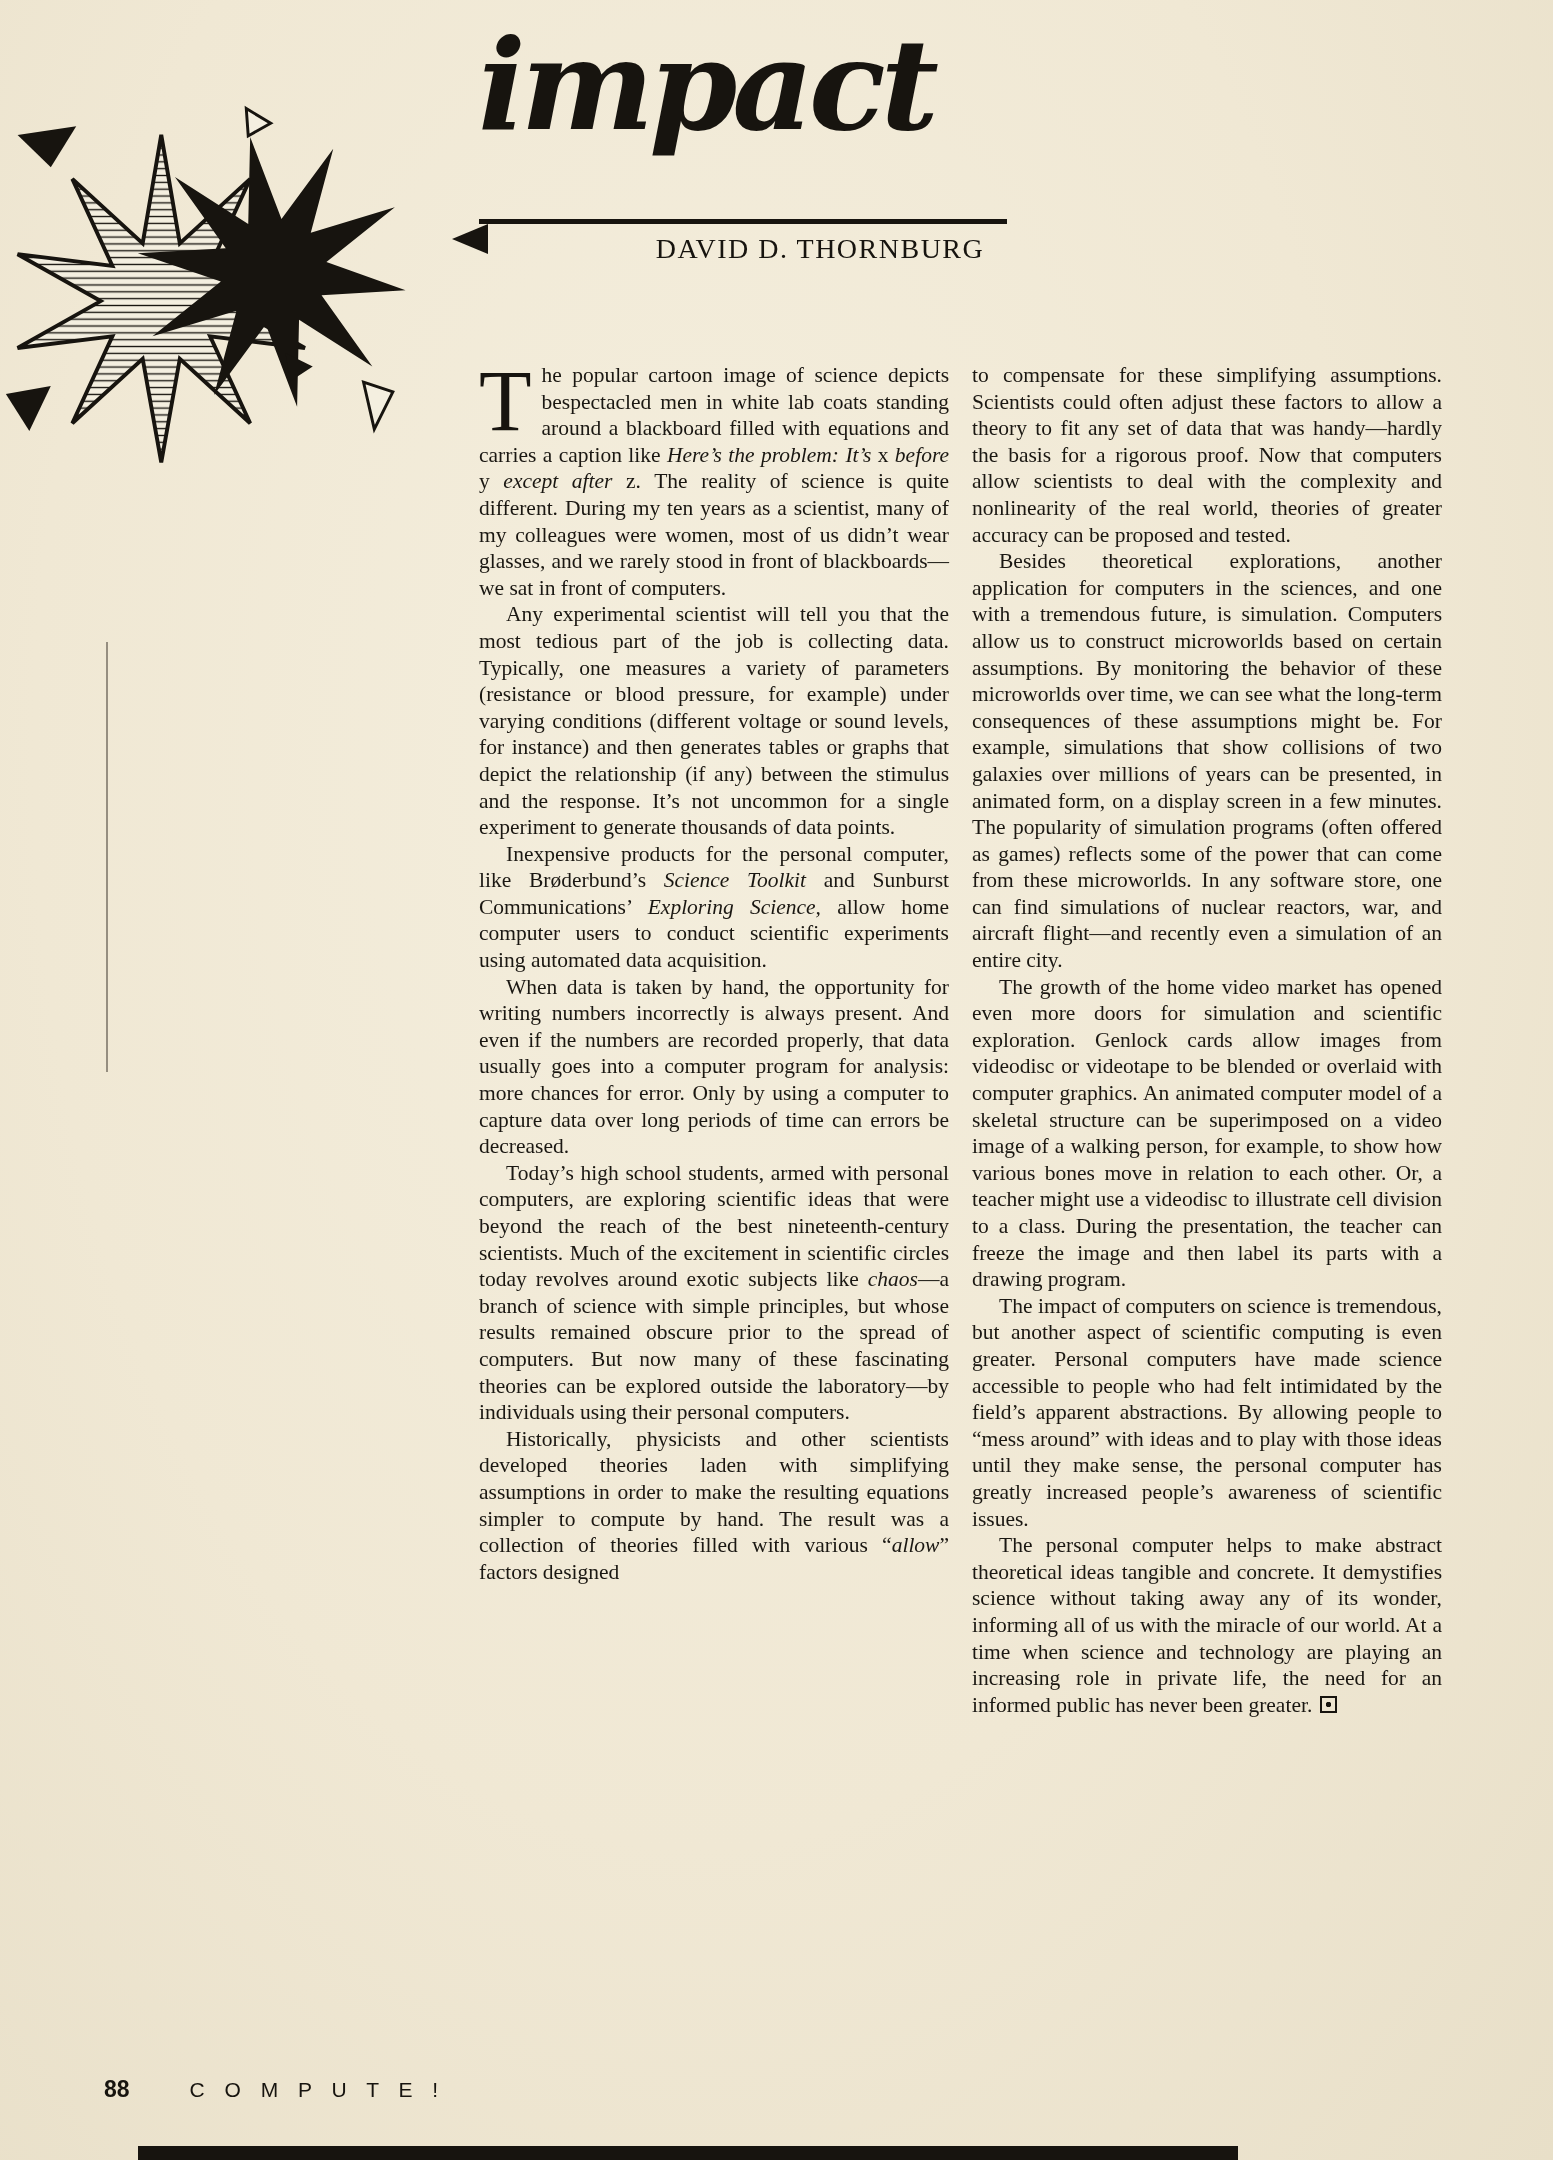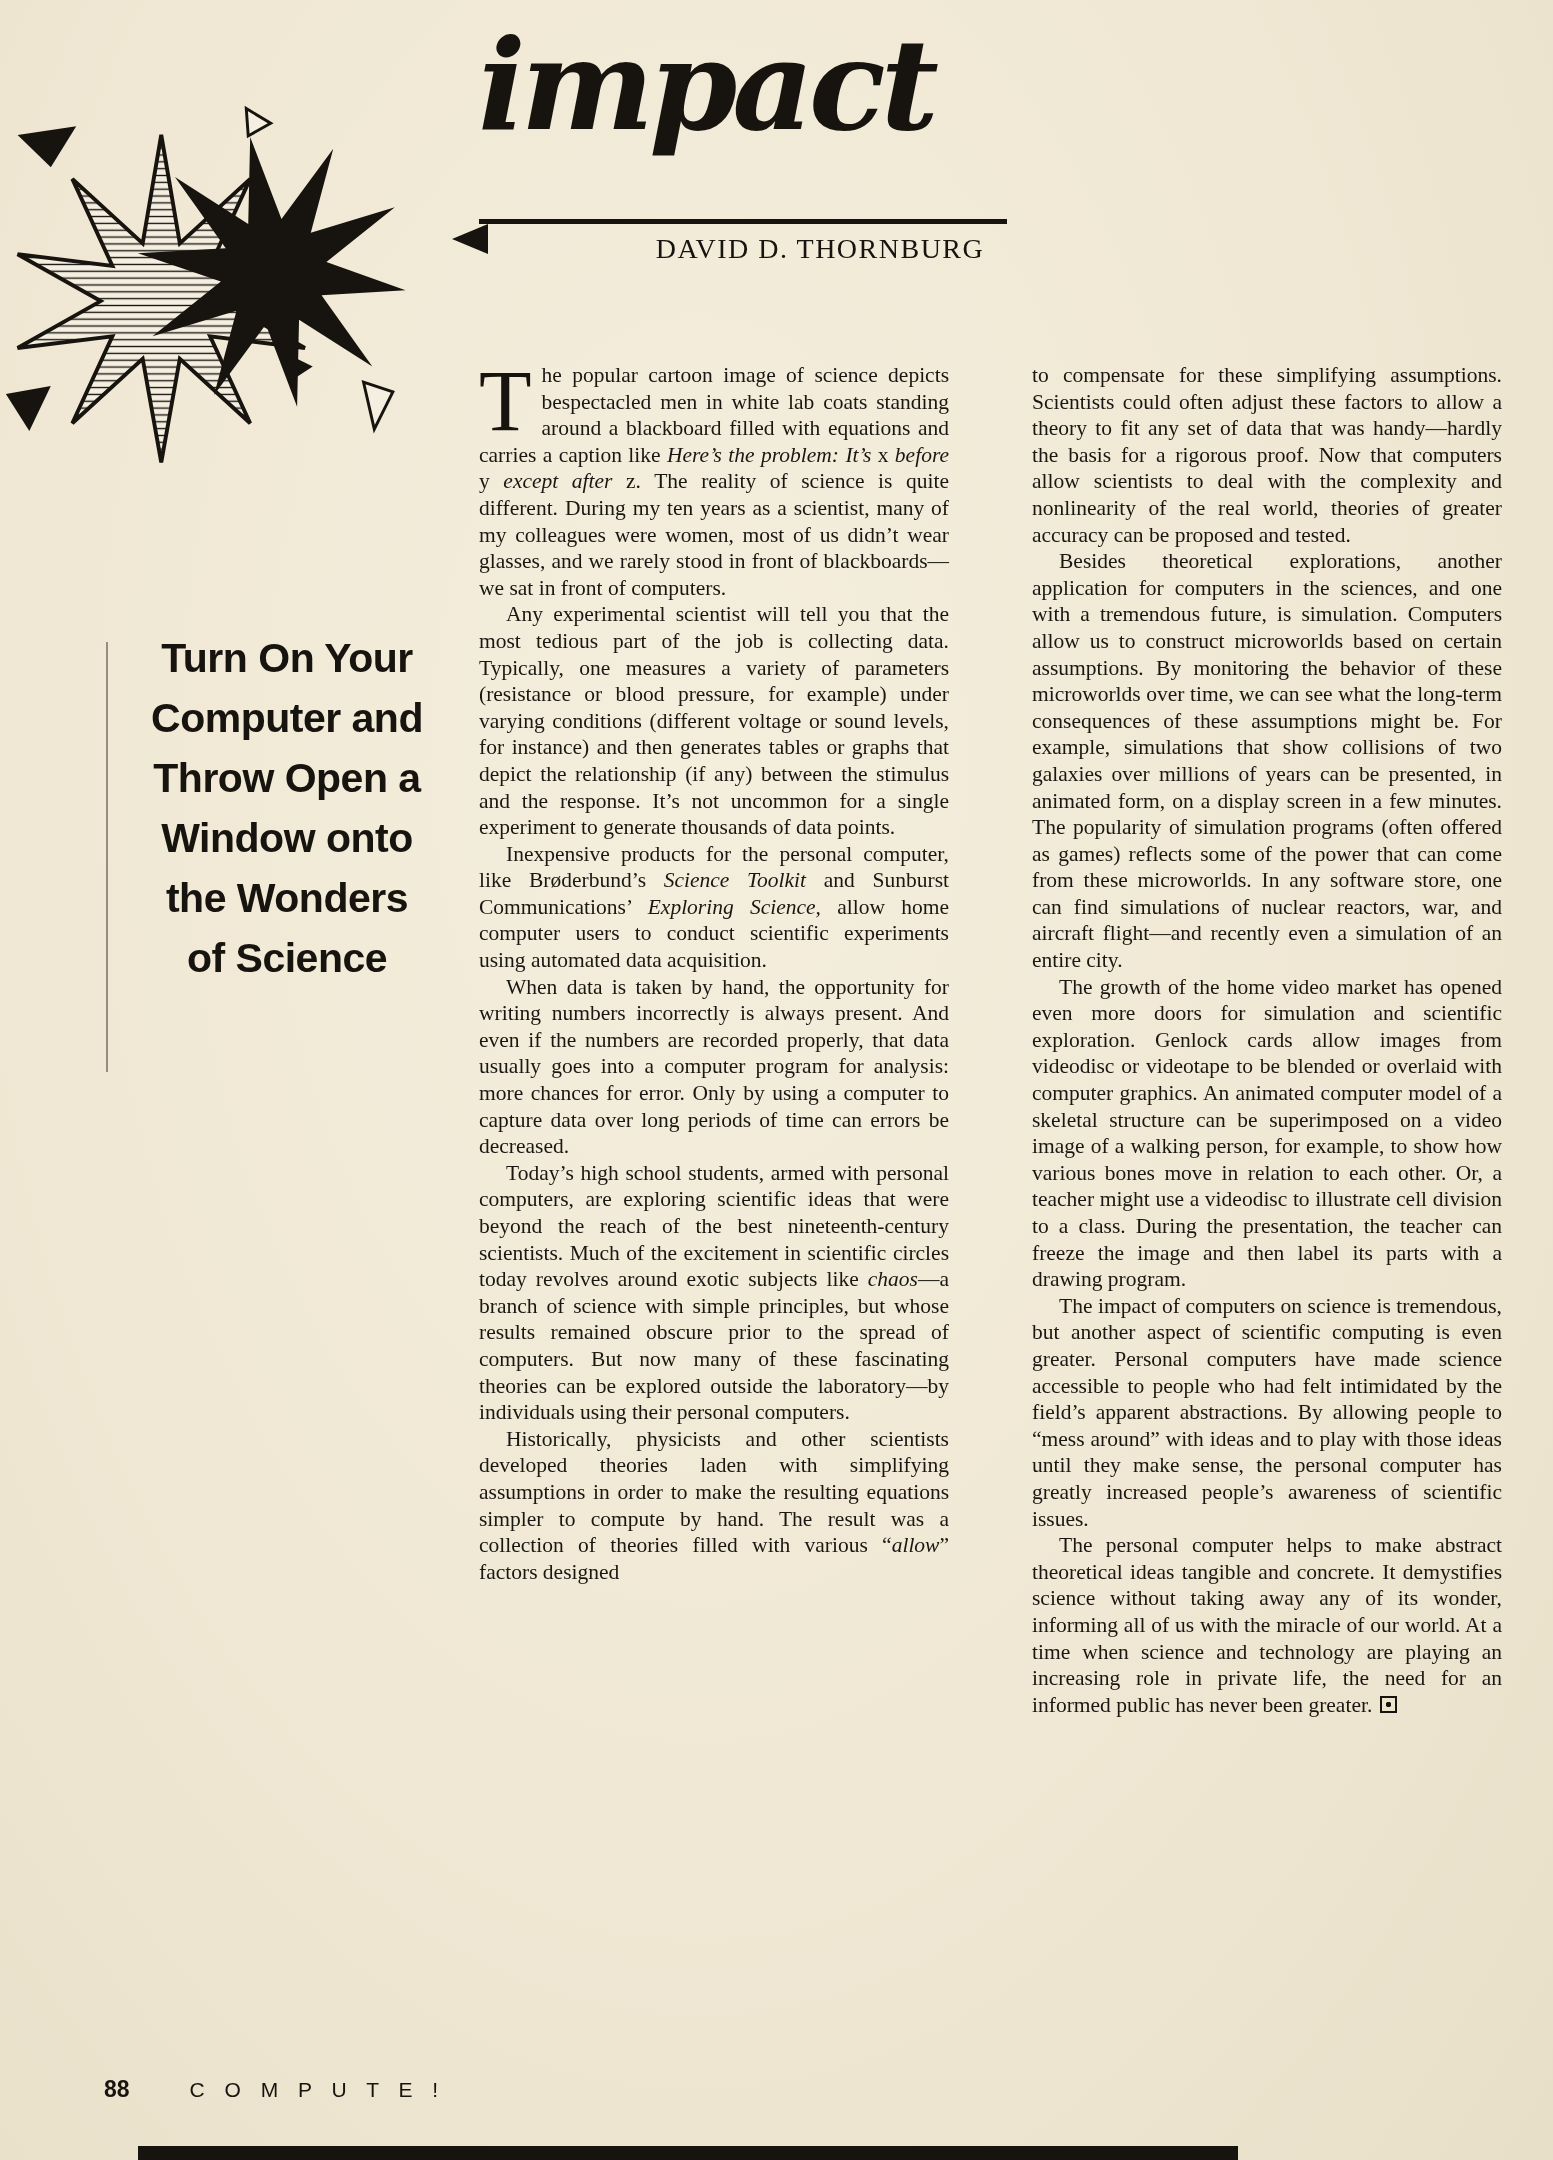--- a/index.html
+++ b/index.html
@@ -40,21 +40,21 @@
     white-space:pre-line; color:#17140f;
   }
 
   
   .col {
     position:absolute; top:362px; width:470px;
     font-size:21.5px; line-height:26.6px; text-align:justify;
     hyphens:auto; color:#1a1712;
   }
   .col-1 { left:479px; }
-  .col-2 { left:1032px; }
+  .col-2 { left:972px; }
   .para { text-indent:27px; }
   .para.flush { text-indent:0; }
   .dropcap {
     float:left; font-size:86px; line-height:66px;
     padding:6px 10px 0 0; color:#17140f;
   }
   .para i { }
   .p-end::after {
     content:""; display:inline-block; width:13px; height:13px;
     border:2.5px solid #17140f; margin-left:8px; vertical-align:-1px;
@@ -94,26 +94,20 @@
       <polygon points="372,348 402,358 383,396" fill="#f4efe0" stroke="#17140f" stroke-width="3"></polygon>
     </svg>
   </div>
 
   <h1 class="masthead-title">impact</h1>
   <div class="masthead-rule"></div>
   <div class="masthead-pointer"></div>
   <div class="masthead-byline">DAVID D. THORNBURG</div>
 
   <div class="headline-rule"></div>
-  <h2 class="headline">Turn On Your
-Computer and
-Throw Open a
-Window onto
-the Wonders
-of Science</h2>
 
   <section class="col col-1">
     <p class="para flush"><span class="dropcap">T</span><span>he popular cartoon image of science depicts bespectacled men in white lab coats standing around a blackboard filled with equations and carries a caption like <i>Here’s the problem: It’s</i> x <i>before</i> y <i>except after</i> z. The reality of science is quite different. During my ten years as a scientist, many of my colleagues were women, most of us didn’t wear glasses, and we rarely stood in front of blackboards—we sat in front of computers.</span></p>
     <p class="para">Any experimental scientist will tell you that the most tedious part of the job is collecting data. Typically, one measures a variety of parameters (resistance or blood pressure, for example) under varying conditions (different voltage or sound levels, for instance) and then generates tables or graphs that depict the relationship (if any) between the stimulus and the response. It’s not uncommon for a single experiment to generate thousands of data points.</p>
     <p class="para">Inexpensive products for the personal computer, like Brøderbund’s <i>Science Toolkit</i> and Sunburst Communications’ <i>Exploring Science,</i> allow home computer users to conduct scientific experiments using automated data acquisition.</p>
     <p class="para">When data is taken by hand, the opportunity for writing numbers incorrectly is always present. And even if the numbers are recorded properly, that data usually goes into a computer program for analysis: more chances for error. Only by using a computer to capture data over long periods of time can errors be decreased.</p>
     <p class="para">Today’s high school students, armed with personal computers, are exploring scientific ideas that were beyond the reach of the best nineteenth-century scientists. Much of the excitement in scientific circles today revolves around exotic subjects like <i>chaos</i>—a branch of science with simple principles, but whose results remained obscure prior to the spread of computers. But now many of these fascinating theories can be explored outside the laboratory—by individuals using their personal computers.</p>
     <p class="para">Historically, physicists and other scientists developed theories laden with simplifying assumptions in order to make the resulting equations simpler to compute by hand. The result was a collection of theories filled with various “<i>allow</i>” factors designed</p>
   </section>
 

